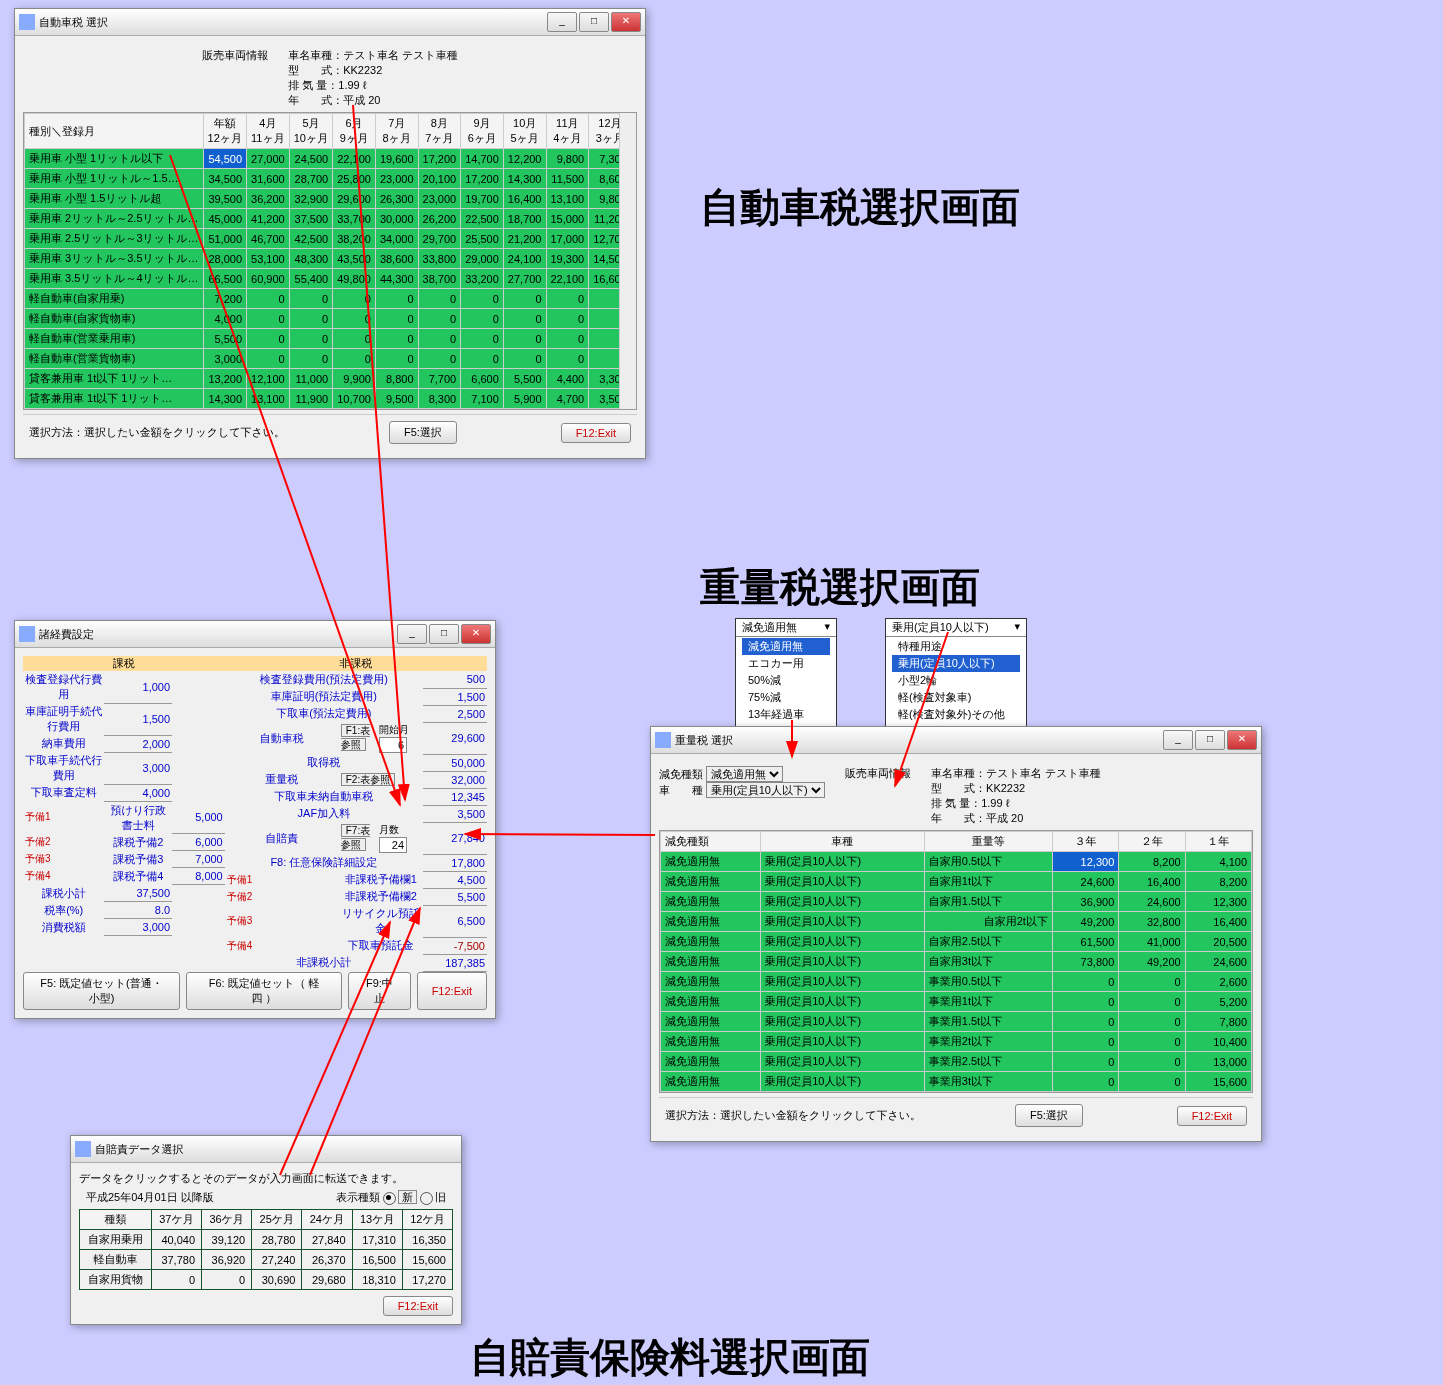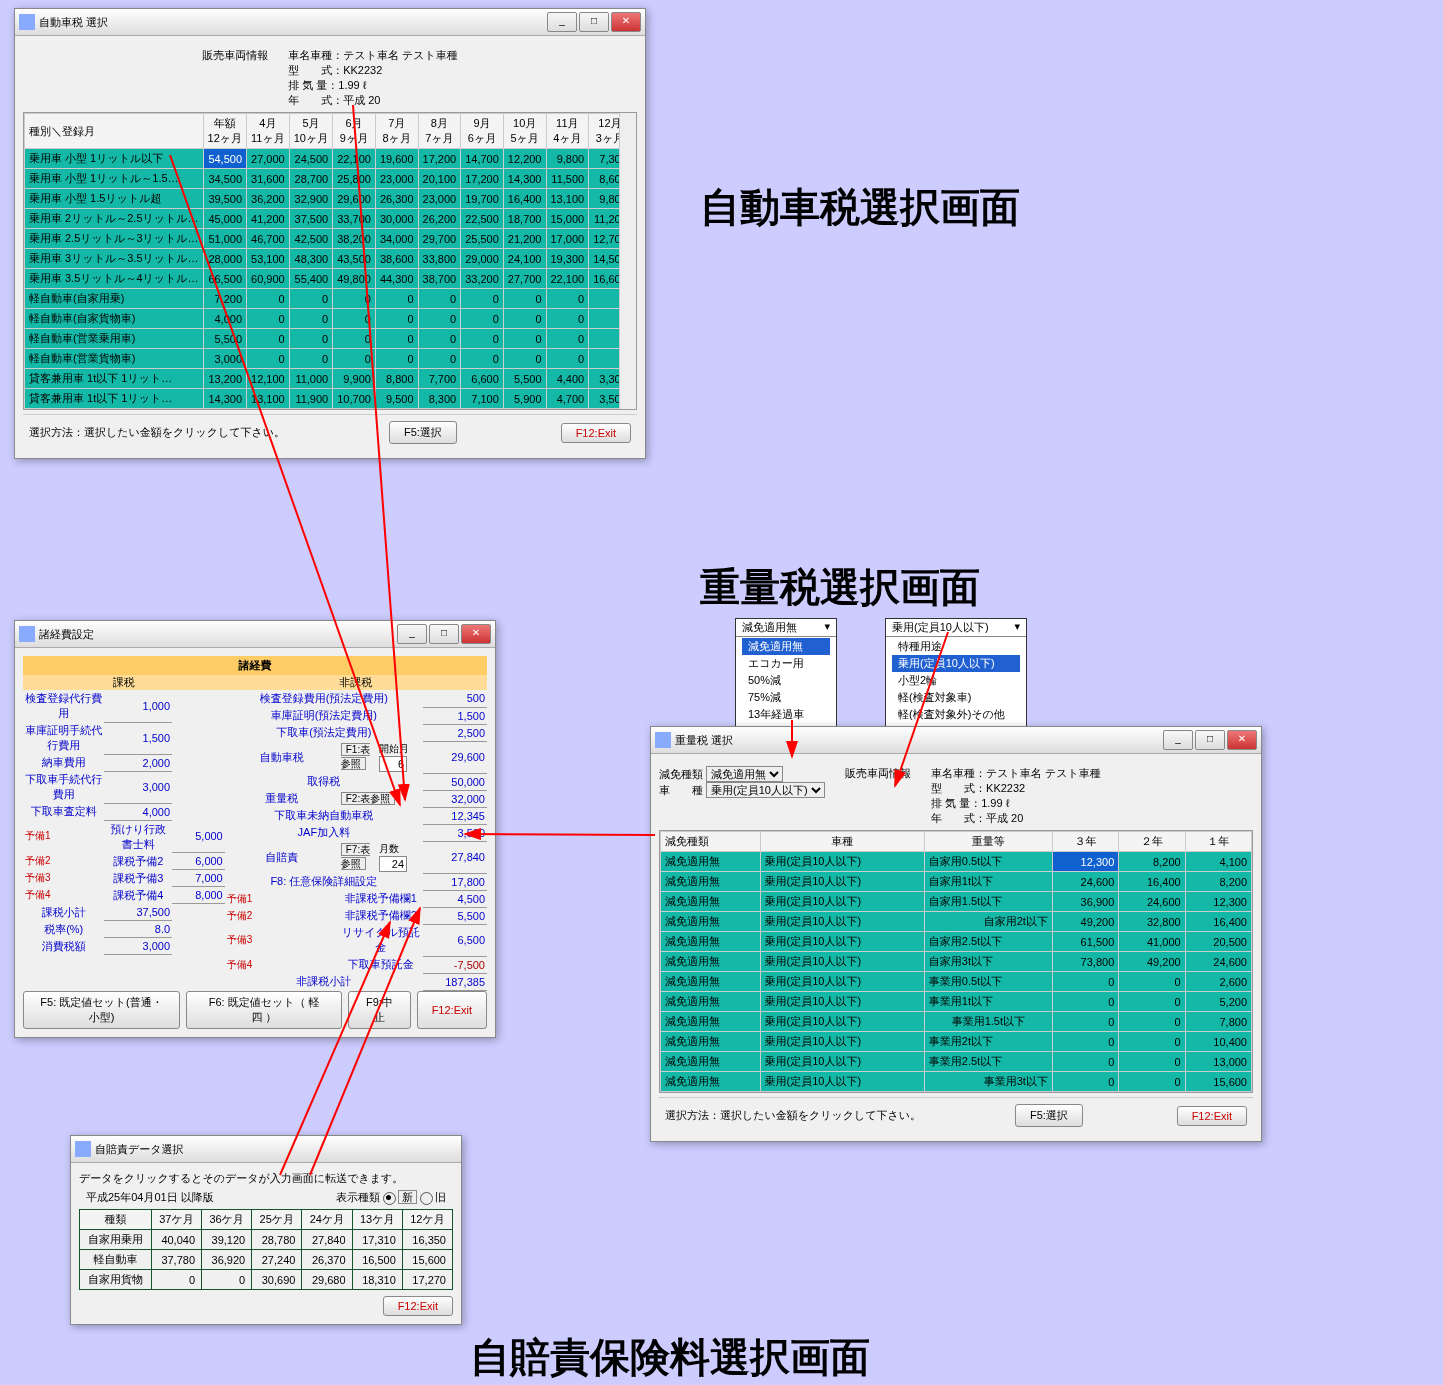--- a/index.html
+++ b/index.html
@@ -5,21 +5,21 @@
 body{margin:0;background:#ccccff;font-family:"MS PGothic","Meiryo",sans-serif;font-size:11px;width:1443px;height:1385px;position:relative}
 .win{position:absolute;background:#f0f0f0;border:1px solid #888;box-shadow:2px 2px 8px rgba(0,0,0,0.3)}
 .titlebar{background:linear-gradient(#fff,#ddd);height:26px;display:flex;align-items:center;padding:0 4px;border-bottom:1px solid #aaa}
 .titlebar .icon{width:16px;height:16px;background:#8af;margin-right:4px}
 .titlebar .ttext{flex:1}
 .wbtns{display:flex;gap:2px}
 .wbtn{width:28px;height:18px;background:linear-gradient(#f8f8f8,#ddd);border:1px solid #888;border-radius:2px;font-size:10px;text-align:center;line-height:16px;cursor:pointer}
 .wbtn.close{background:linear-gradient(#e77,#c33);color:#fff}
 .content{padding:8px}
 .vinfo{display:flex;gap:20px;padding:4px 0;font-size:11px}
-.grid{border:1px solid #999;background:#14b8a6;font-size:11px}
+.grid{border:1px solid #999;background:#22c55e;font-size:11px}
 .grid table{border-collapse:collapse;width:100%}
 .grid th,.grid td{border:1px solid #ccc;padding:2px 4px;white-space:nowrap;text-align:right}
 .grid th{background:#f4f4f4;text-align:center;font-weight:normal}
 .grid th:first-child,.grid td:first-child{text-align:left}
 .gridwrap{overflow:auto;max-height:320px;position:relative}
 .grid td.sel{background:#1060d0;color:#fff}
 .footer{display:flex;justify-content:space-between;align-items:center;padding:6px;border-top:1px solid #ccc;margin-top:4px}
 .btn{background:linear-gradient(#fff,#ddd);border:1px solid #888;border-radius:3px;padding:3px 14px;cursor:pointer;font-size:11px}
 .btn.exit{color:#c00}
 .heading{position:absolute;font-size:40px;font-weight:bold;color:#000}
@@ -288,21 +288,20 @@
  <div class="titlebar">
   <div class="icon"></div>
   <span class="ttext">諸経費設定</span>
   <div class="wbtns">
    <div class="wbtn">_</div>
    <div class="wbtn">□</div>
    <div class="wbtn close">✕</div>
   </div>
  </div>
  <div class="content fees">
-  <div class="hdr">諸経費</div>
   <div style="display:flex">
    <div style="flex:1">
     <div class="subhdr">課税</div>
     <table id="feesLeft">
             <tbody>
               <tr>
                 <td class="lbl">検査登録代行費用</td>
                 <td class="num">1,000</td>
               </tr>
               <tr>
@@ -568,21 +567,21 @@
               <td style="text-align:left">減免適用無</td>
               <td style="text-align:left">乗用(定員10人以下)</td>
               <td style="text-align:left">事業用1t以下</td>
               <td>0</td>
               <td>0</td>
               <td>5,200</td>
             </tr>
             <tr>
               <td style="text-align:left">減免適用無</td>
               <td style="text-align:left">乗用(定員10人以下)</td>
-              <td style="text-align:center">事業用1.5t以下</td>
+              <td style="text-align:left">事業用1.5t以下</td>
               <td>0</td>
               <td>0</td>
               <td>7,800</td>
             </tr>
             <tr>
               <td style="text-align:left">減免適用無</td>
               <td style="text-align:left">乗用(定員10人以下)</td>
               <td style="text-align:left">事業用2t以下</td>
               <td>0</td>
               <td>0</td>
@@ -592,21 +591,21 @@
               <td style="text-align:left">減免適用無</td>
               <td style="text-align:left">乗用(定員10人以下)</td>
               <td style="text-align:left">事業用2.5t以下</td>
               <td>0</td>
               <td>0</td>
               <td>13,000</td>
             </tr>
             <tr>
               <td style="text-align:left">減免適用無</td>
               <td style="text-align:left">乗用(定員10人以下)</td>
-              <td style="text-align:right">事業用3t以下</td>
+              <td style="text-align:left">事業用3t以下</td>
               <td>0</td>
               <td>0</td>
               <td>15,600</td>
             </tr>
           </tbody>
         </table>
   </div>
   <div class="footer">
    <span>選択方法：選択したい金額をクリックして下さい。</span>
    <button class="btn">F5:選択</button>

